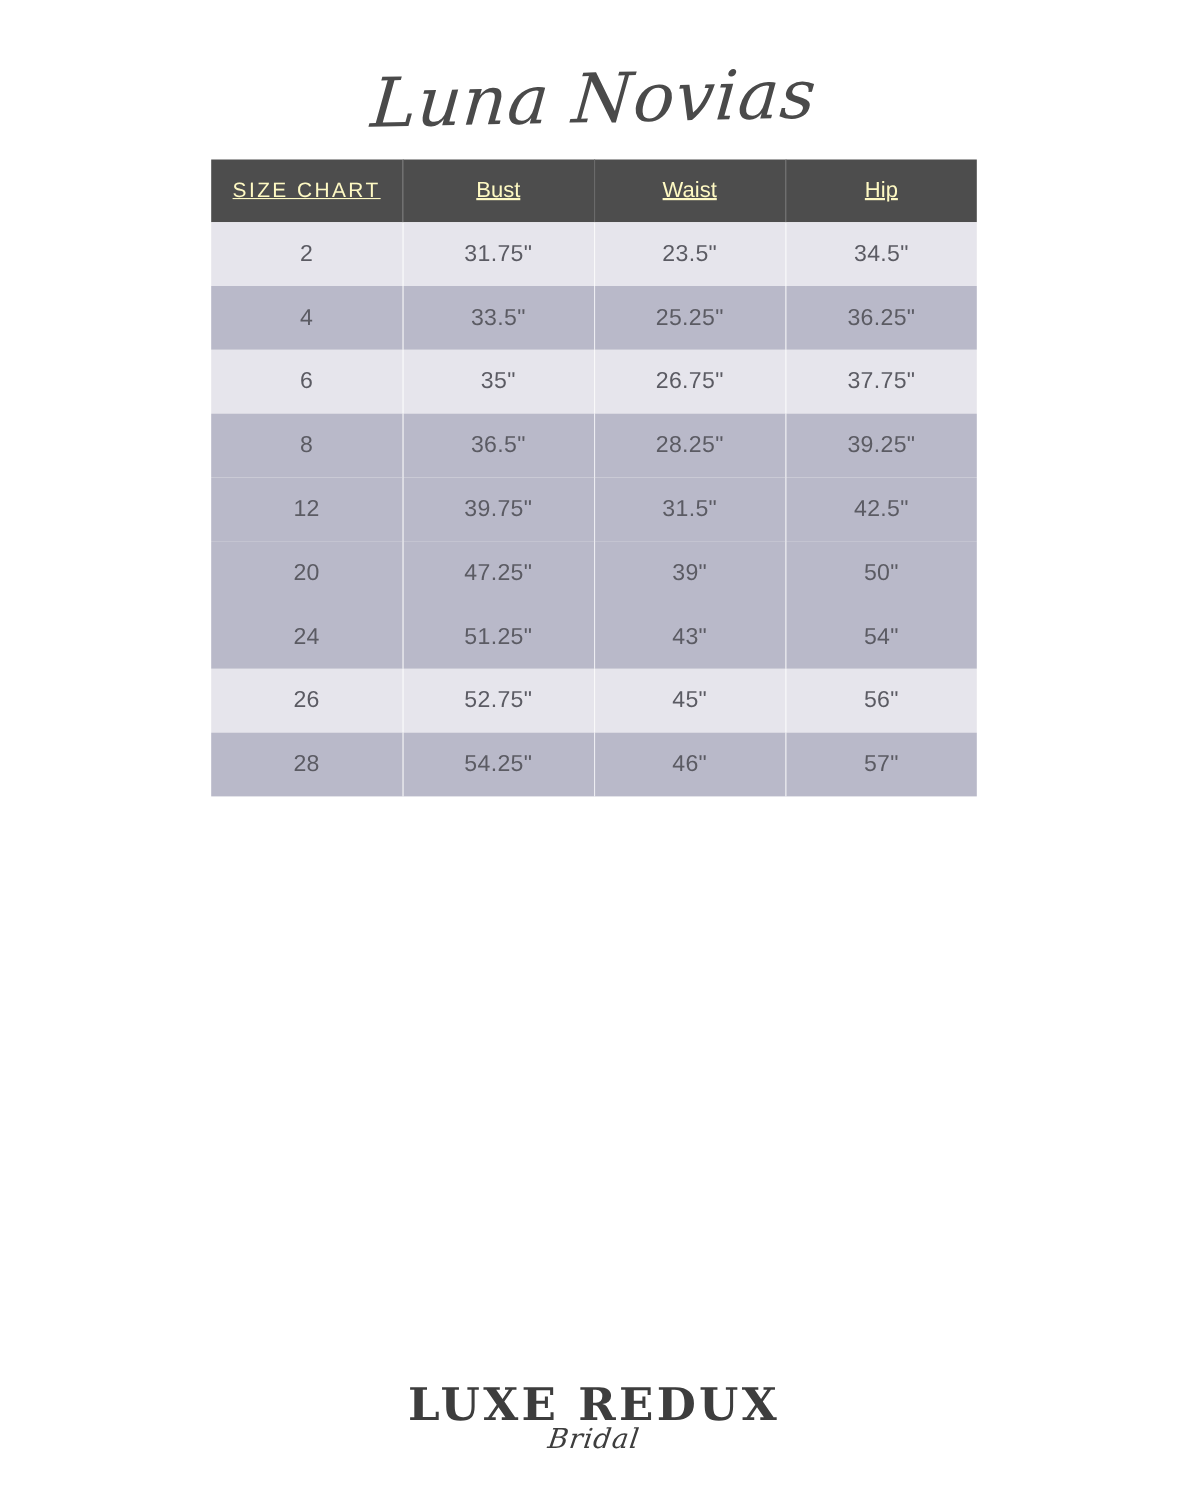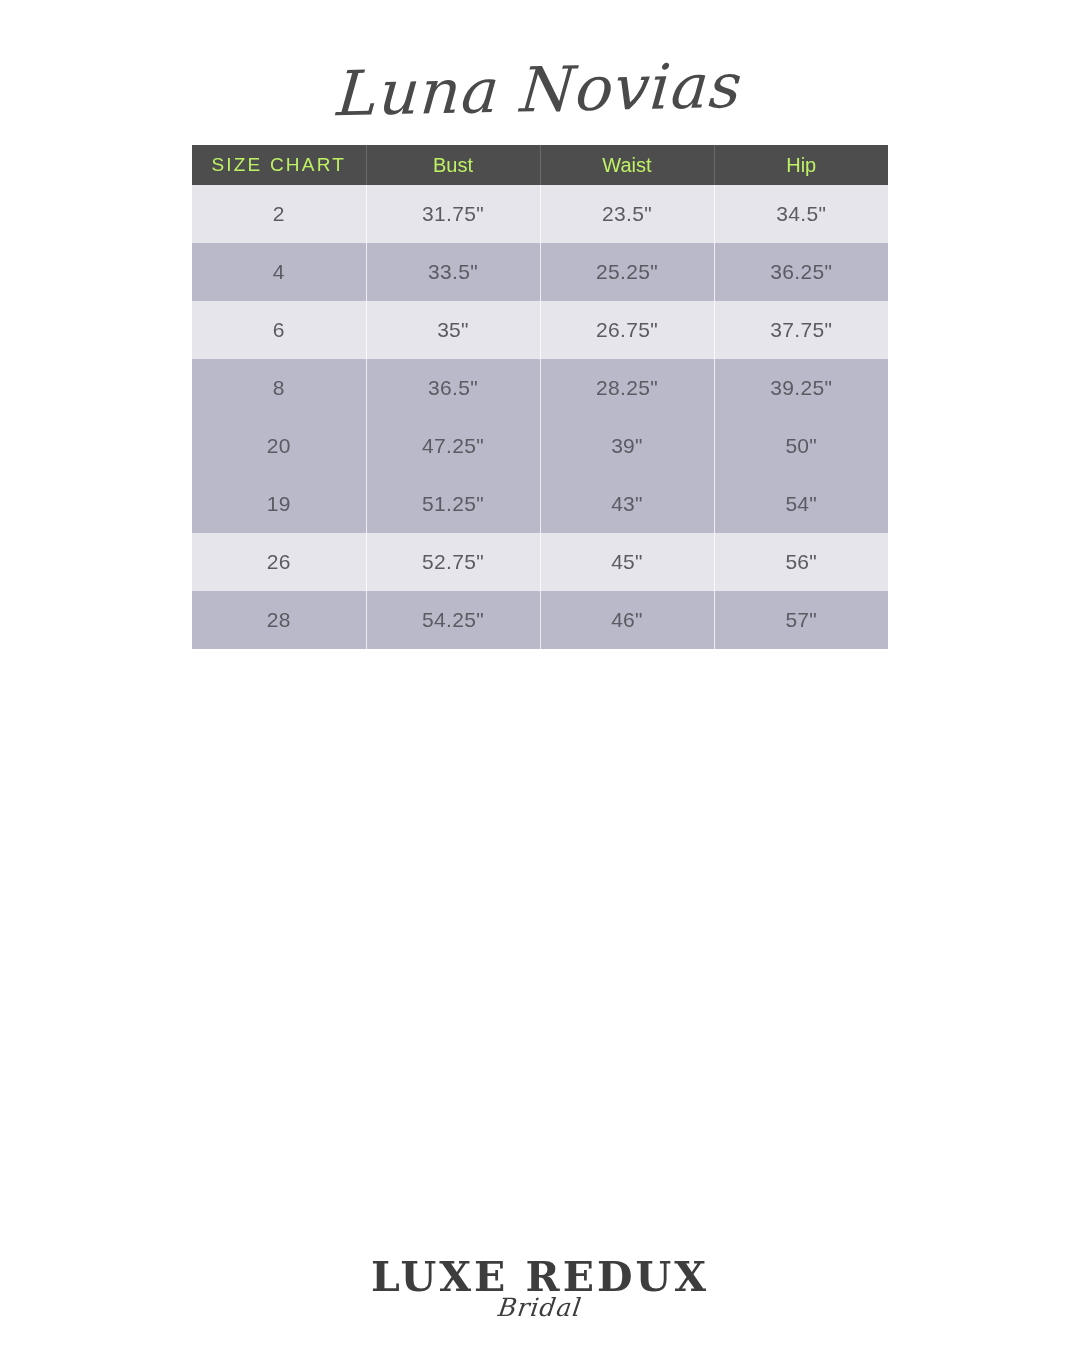--- a/index.html
+++ b/index.html
@@ -53,28 +53,29 @@
     border-collapse: collapse;
     table-layout: fixed;
   }
   .size-table col.c-size { width: 174px; }
   .size-table col.c-bust { width: 174px; }
   .size-table col.c-waist { width: 174px; }
   .size-table col.c-hip  { width: 174px; }
 
   .size-table thead th {
     background: #4d4d4d;
-    color: #bef264;
-    height: 40px;
+    color: #fef9c3;
+    height: 57px;
     font-weight: 400;
     font-size: 20px;
     text-align: center;
     vertical-align: middle;
     border-right: 1px solid #6a6a6a;
     padding: 0;
+    text-decoration: underline;
   }
   .size-table thead th:last-child { border-right: none; }
   .size-table thead th.th-size {
     font-size: 19px;
     letter-spacing: 2.2px;
   }
 
   .size-table tbody td {
     height: 58px;
     text-align: center;
@@ -163,27 +164,33 @@
         <td>26.75"</td>
         <td>37.75"</td>
       </tr>
       <tr class="row-dark">
         <td>8</td>
         <td>36.5"</td>
         <td>28.25"</td>
         <td>39.25"</td>
       </tr>
       <tr class="row-dark">
+        <td>12</td>
+        <td>39.75"</td>
+        <td>31.5"</td>
+        <td>42.5"</td>
+      </tr>
+      <tr class="row-dark">
         <td>20</td>
         <td>47.25"</td>
         <td>39"</td>
         <td>50"</td>
       </tr>
       <tr class="row-dark">
-        <td>19</td>
+        <td>24</td>
         <td>51.25"</td>
         <td>43"</td>
         <td>54"</td>
       </tr>
       <tr class="row-light">
         <td>26</td>
         <td>52.75"</td>
         <td>45"</td>
         <td>56"</td>
       </tr>

